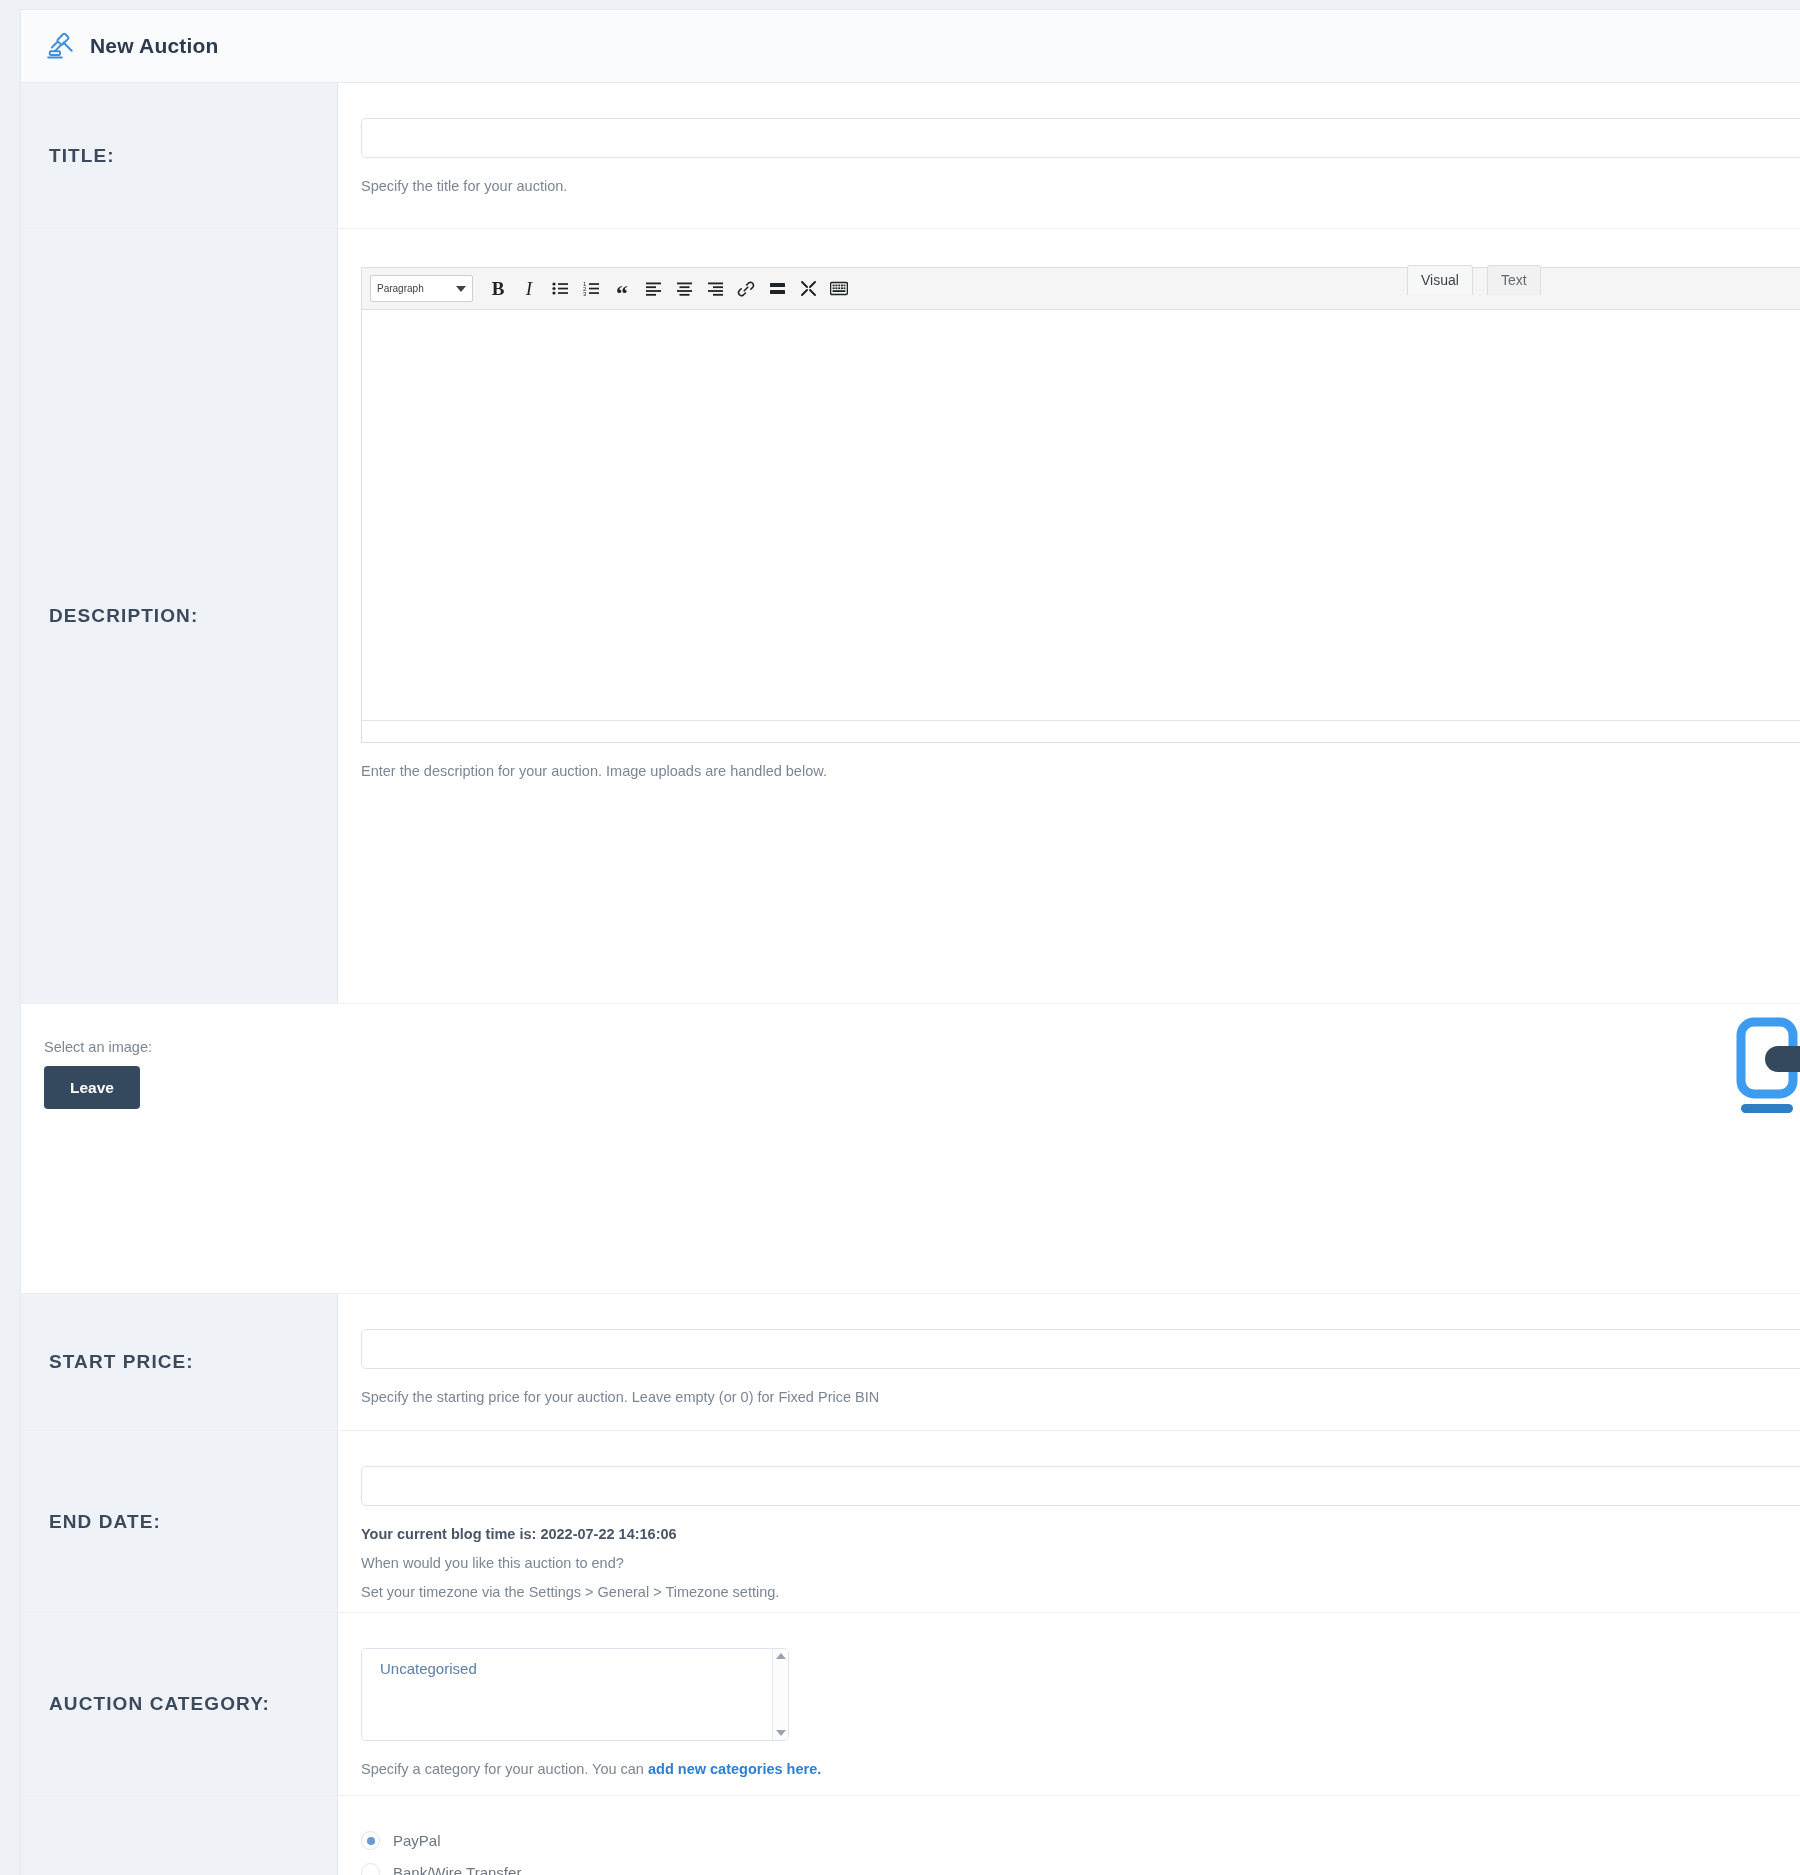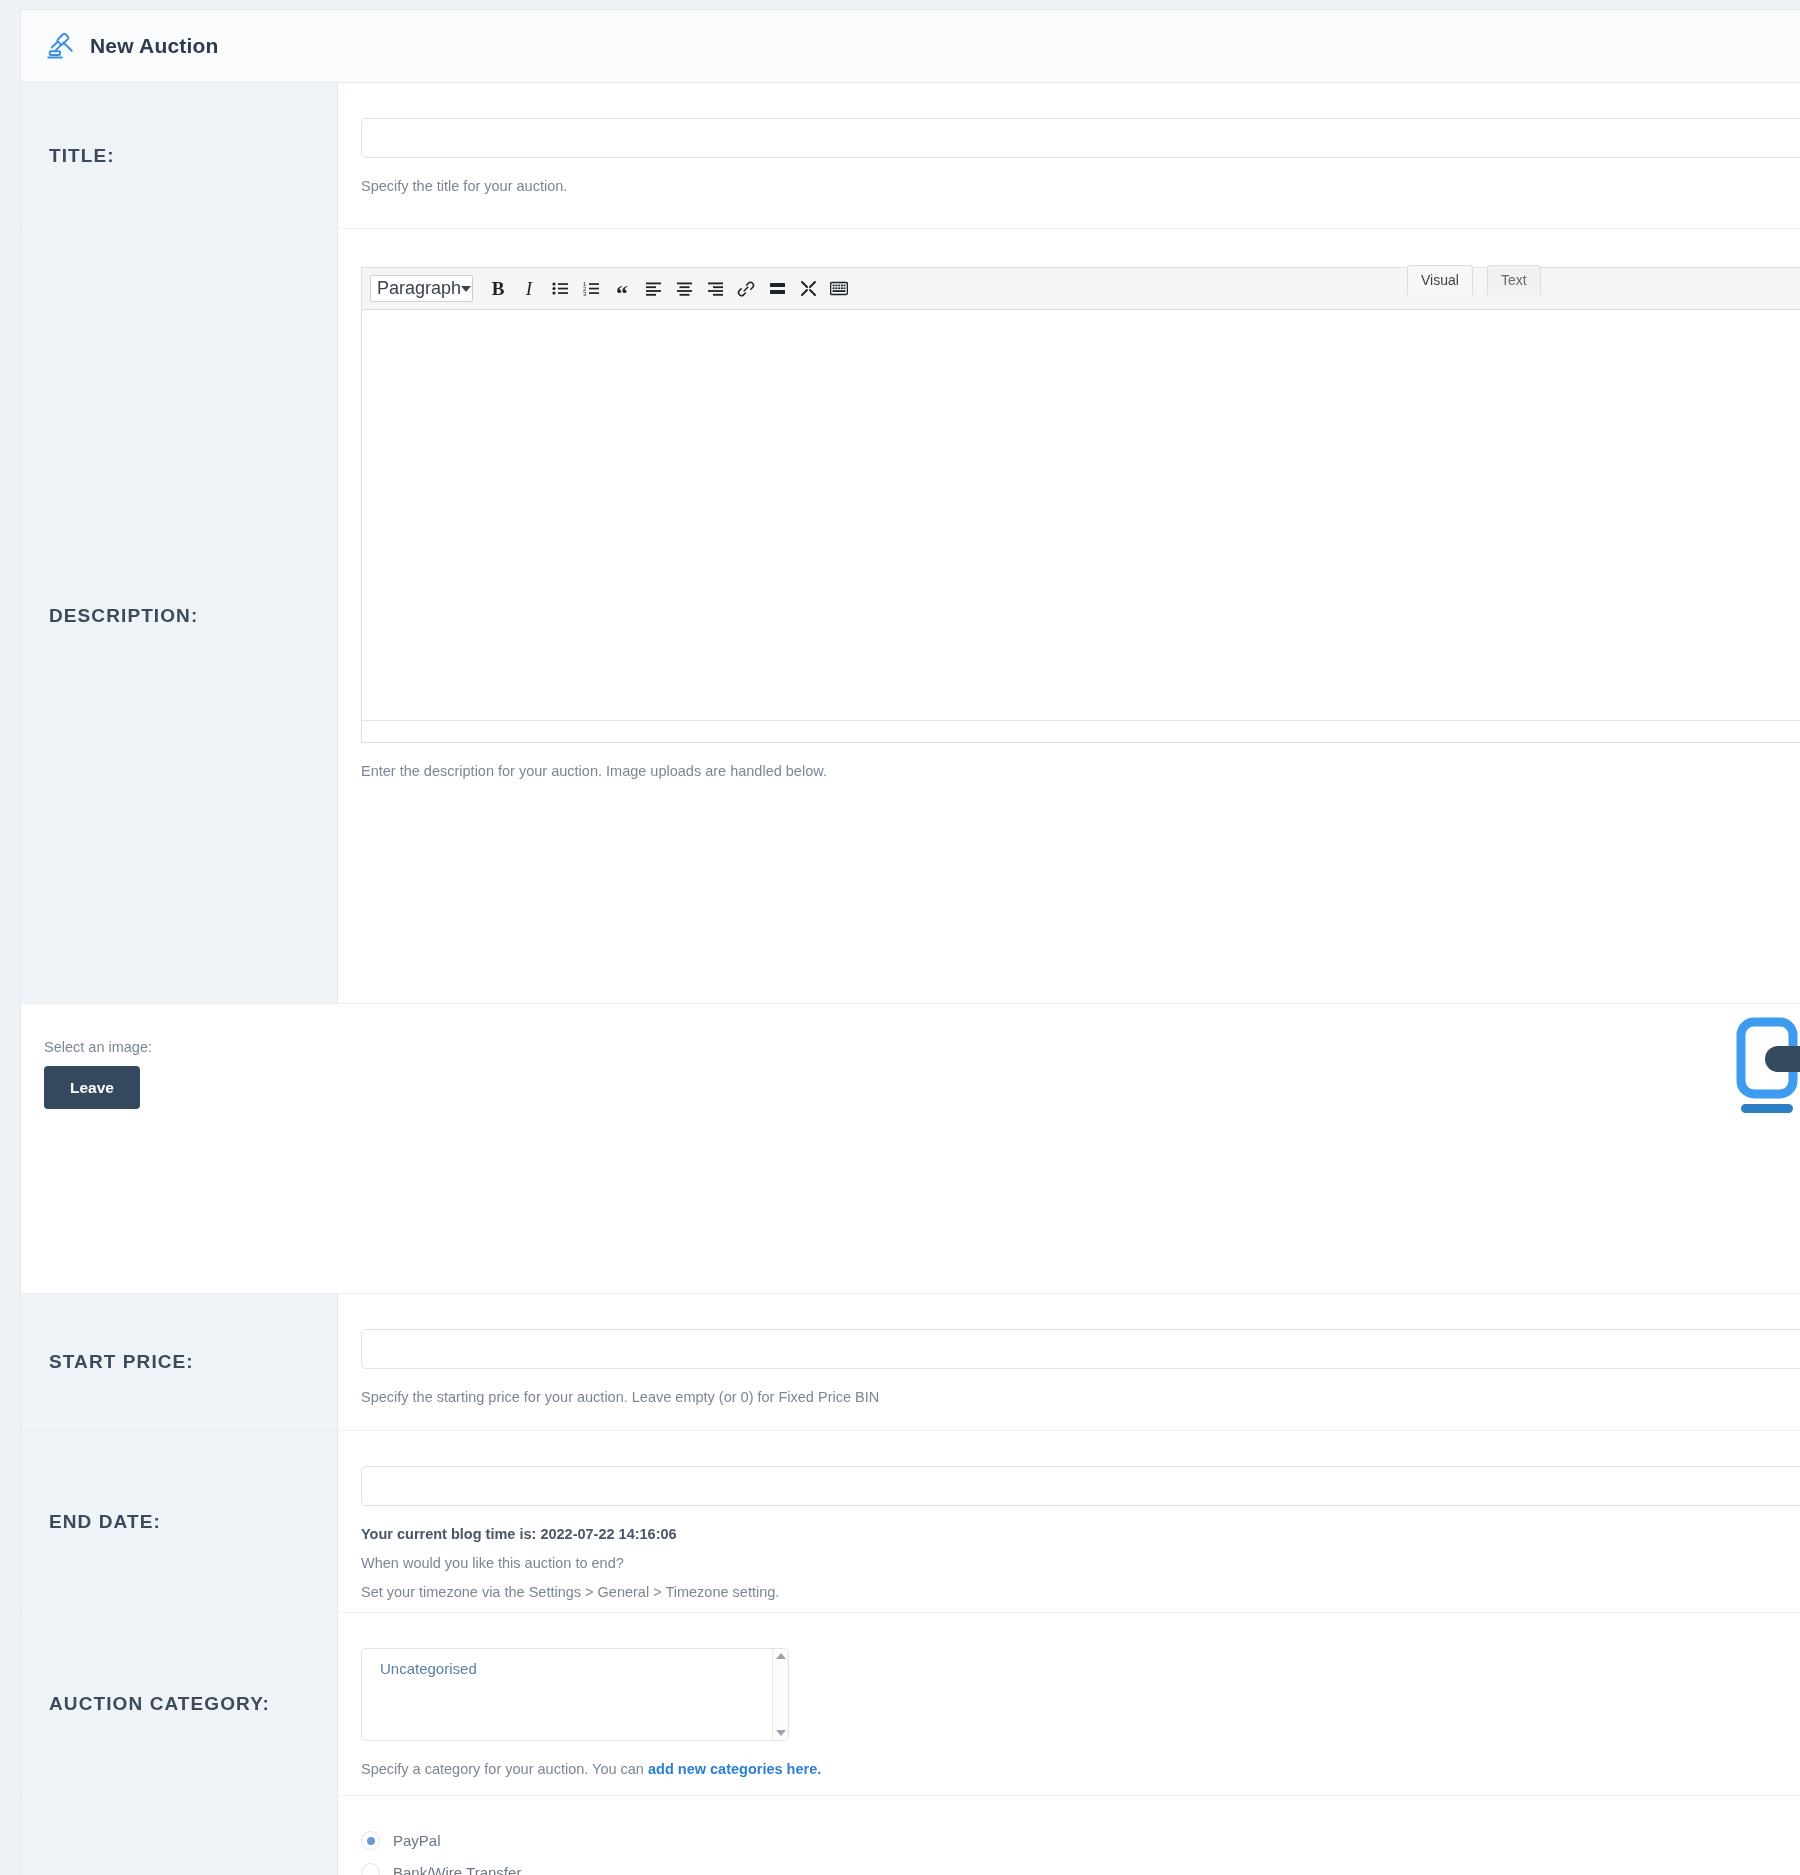--- a/index.html
+++ b/index.html
@@ -150,21 +150,21 @@
     background: #f5f5f5;
     border-bottom: 1px solid #dedede;
     padding: 7px 8px;
     height: 42px;
   }
   .para-select {
     width: 103px; height: 27px;
     border: 1px solid #cfcfcf;
     background: #fff;
     border-radius: 2px;
-    font-size: 18px;
+    font-size: 10px;
     color: #3c434a;
     display: flex;
     align-items: center;
     padding: 0 6px;
     justify-content: space-between;
     margin-right: 8px;
     font-family: "Liberation Sans", sans-serif;
   }
   .caret {
     width: 0; height: 0;

